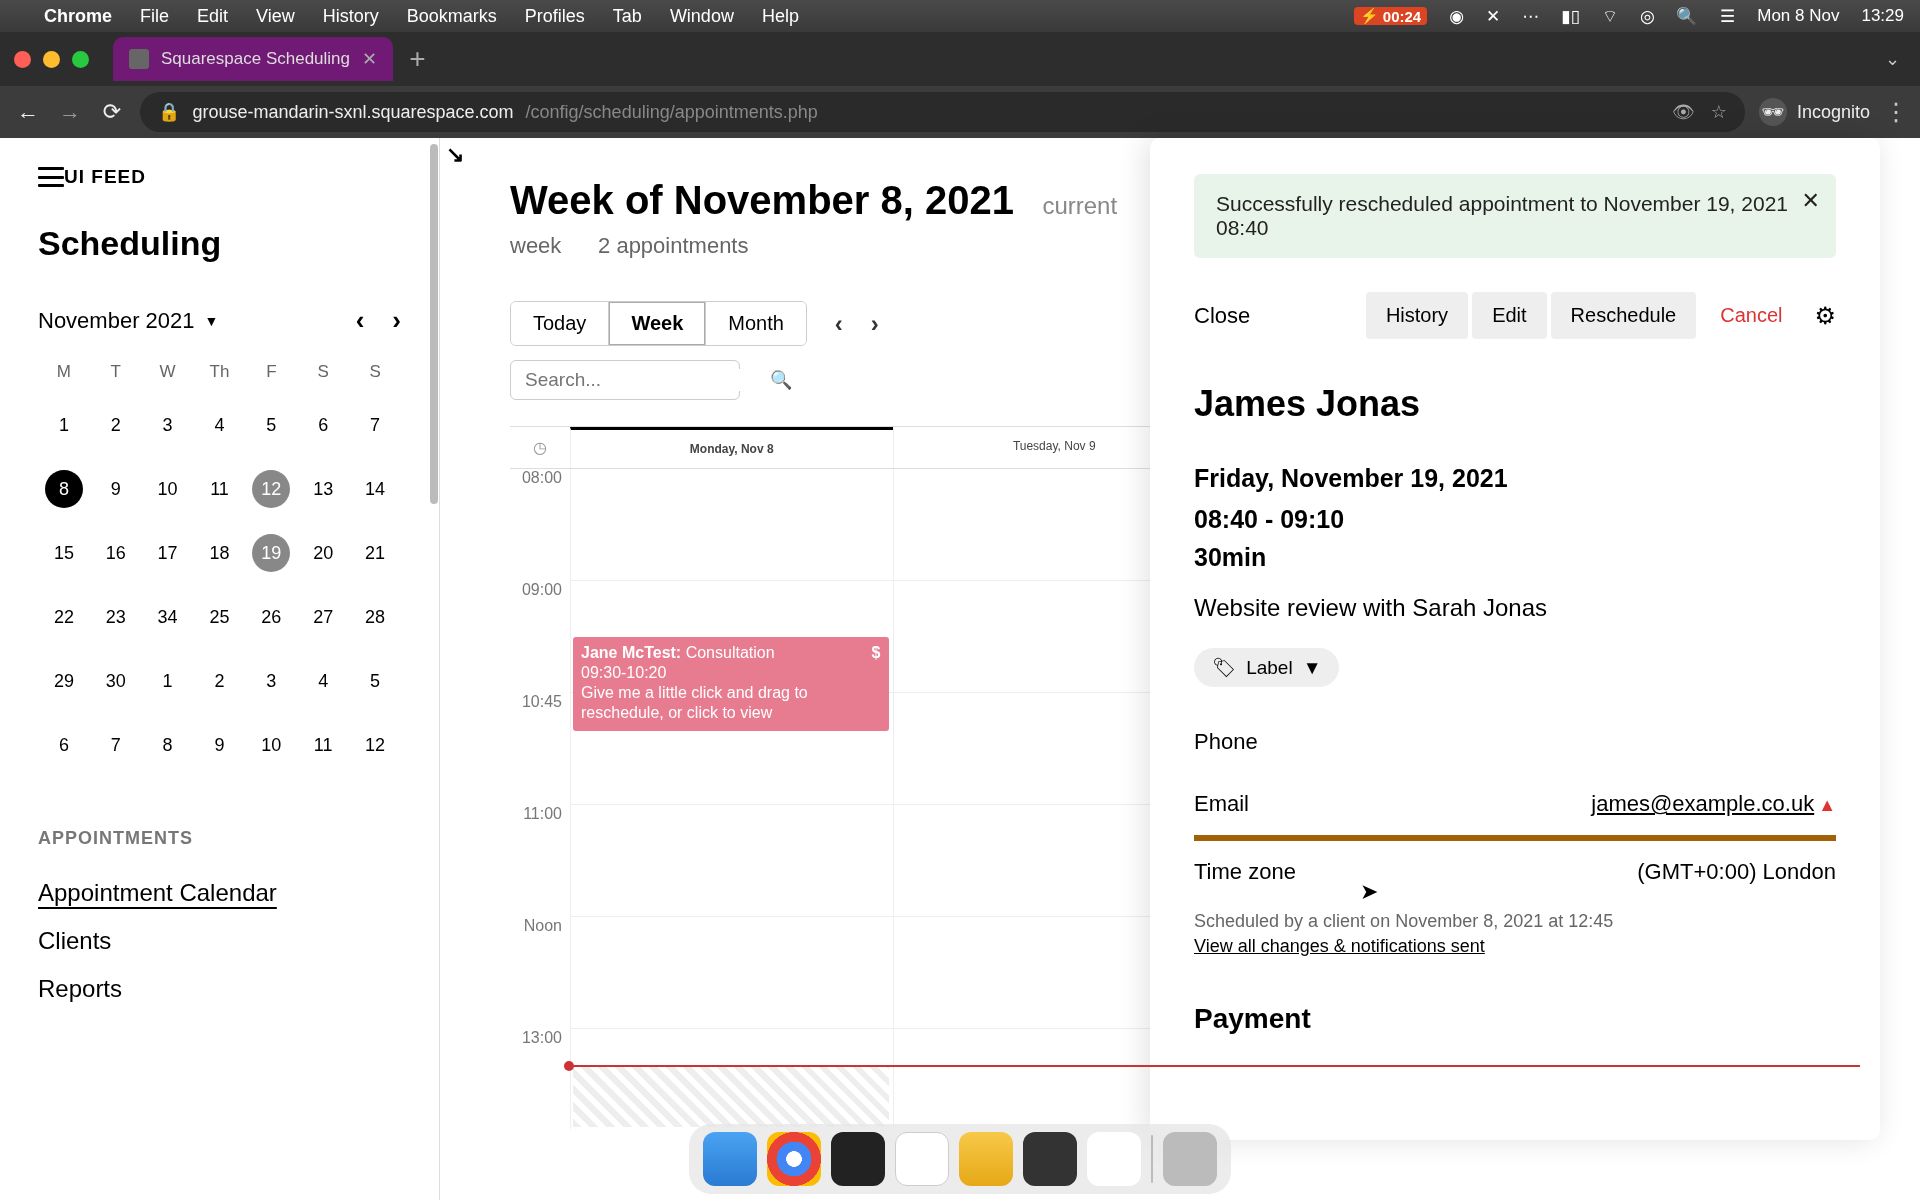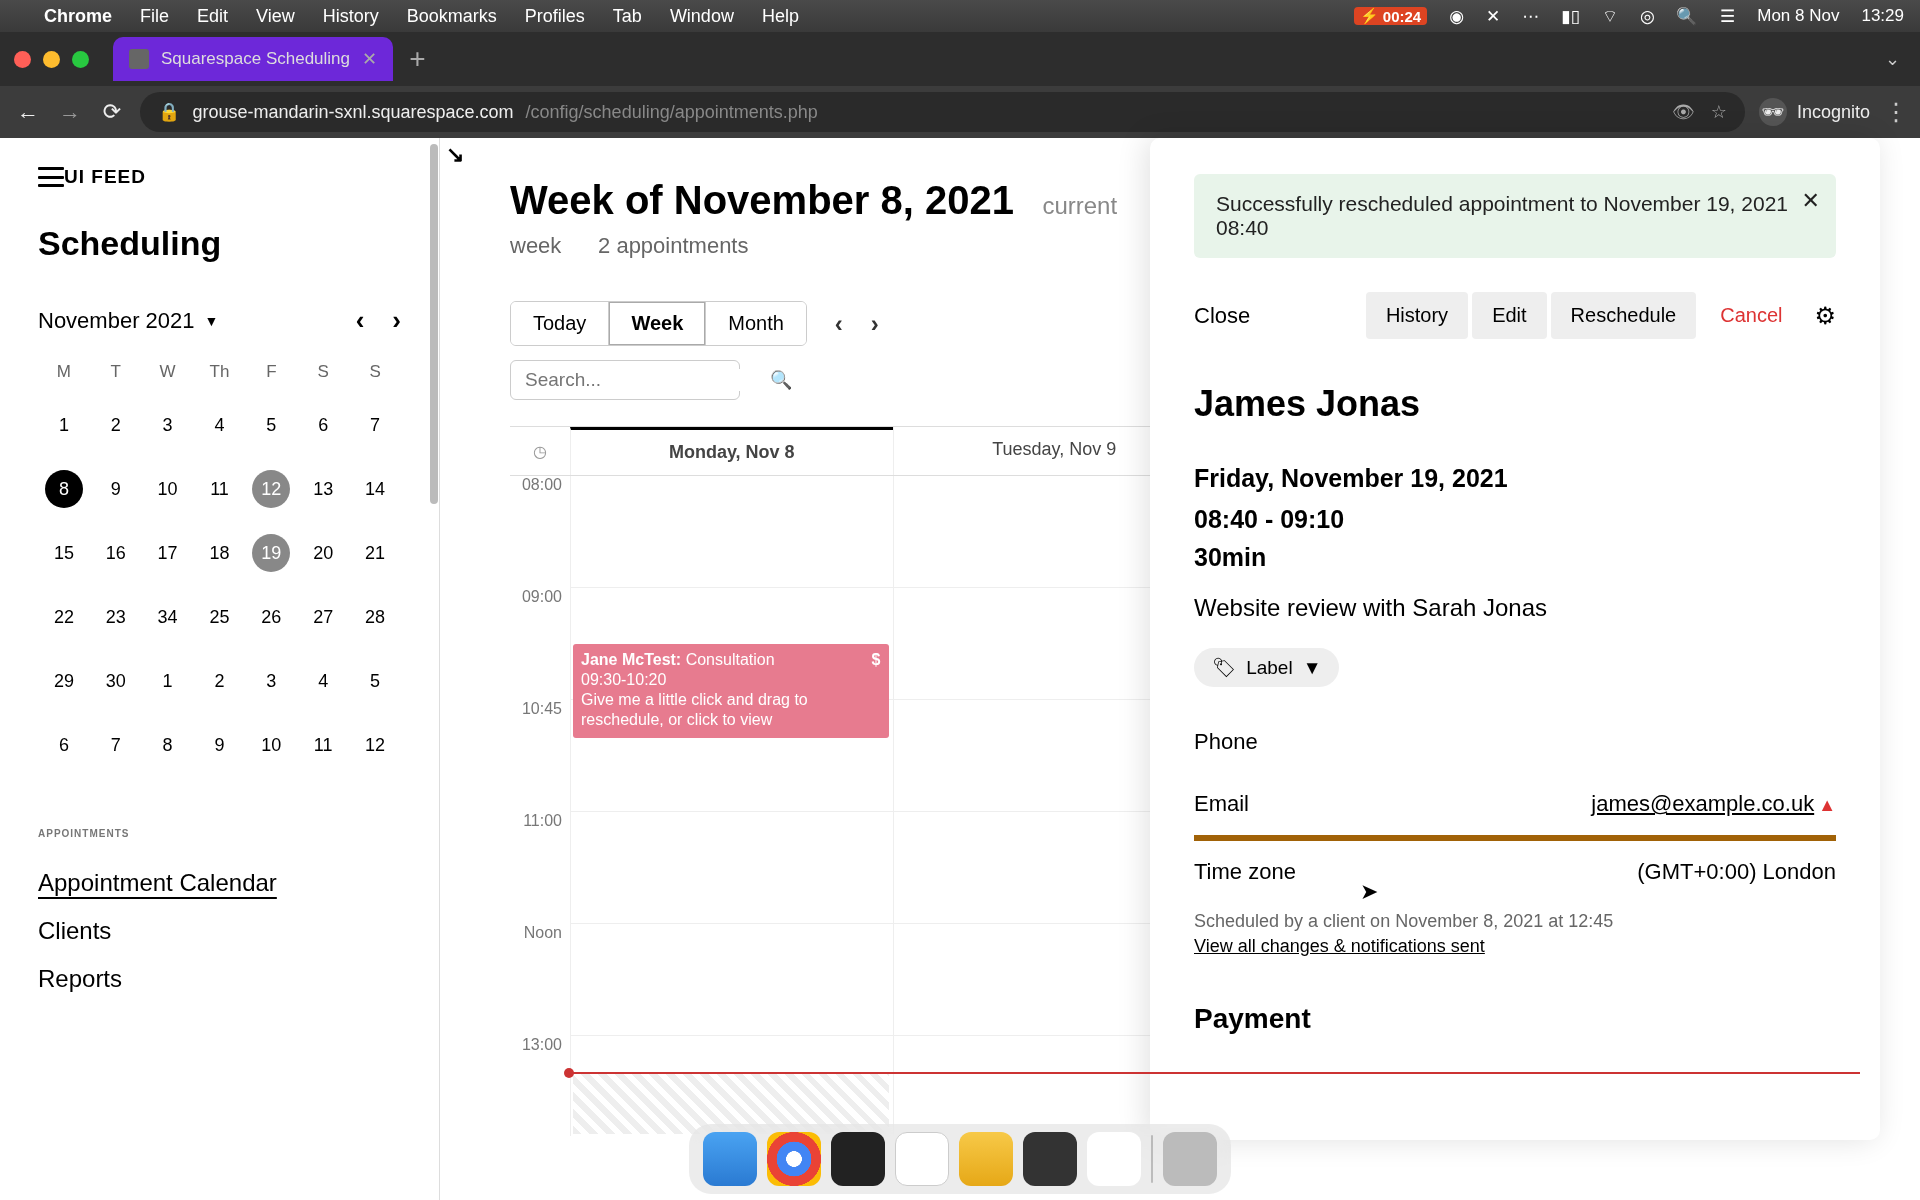--- a/index.html
+++ b/index.html
@@ -10,21 +10,21 @@
 .menubar .apple { font-size: 20px; }
 .menubar .right { margin-left: auto; display: flex; gap: 22px; align-items: center; }
 .battery-badge { background: #d42; color:#fff; border-radius:4px; padding:0 6px; font-size:15px; font-weight:600; display:flex; align-items:center; gap:4px;}
 .menu-right-item { font-size:17px; }
 
 
 .tabbar { height: 54px; background: #2d2d2d; display:flex; align-items:center; padding-left:14px; }
 .traffic { display:flex; gap:12px; margin-right:24px; }
 .tl { width:17px; height:17px; border-radius:50%; }
 .tl.r{background:#ff5f57}.tl.y{background:#febc2e}.tl.g{background:#28c840}
-.tab { background:#6d28d9; height:44px; border-radius:10px 10px 0 0; display:flex; align-items:center; padding:0 16px; gap:12px; color:#ddd; font-size:17px; min-width:280px;}
+.tab { background:#701a75; height:44px; border-radius:10px 10px 0 0; display:flex; align-items:center; padding:0 16px; gap:12px; color:#ddd; font-size:17px; min-width:280px;}
 .tab .favicon { width:20px; height:20px; background:#666; border-radius:3px; }
 .tab .close { margin-left:auto; color:#aaa; font-size:18px;}
 .newtab { color:#aaa; font-size:28px; margin-left:16px; cursor:pointer;}
 .tabbar .chev { margin-left:auto; margin-right:20px; color:#ccc; font-size:18px;}
 
 
 .addrbar { height:52px; background:#3c3c3c; display:flex; align-items:center; padding:0 14px; gap:14px; color:#ccc;}
 .addrbar .nav-ico { font-size:22px; color:#999; width:28px; text-align:center;}
 .addrbar .nav-ico.active{color:#eee;}
 .addr { flex:1; background:#2a2a2a; border-radius:24px; height:40px; display:flex; align-items:center; padding:0 18px; gap:12px; font-size:18px;}
@@ -50,21 +50,21 @@
 .cal-month { font-size:22px; font-weight:500; display:flex; align-items:center; gap:10px;}
 .cal-month .dd{ font-size:14px;}
 .cal-nav { margin-left:auto; display:flex; gap:28px; font-size:26px; font-weight:600;}
 .cal-grid { display:grid; grid-template-columns:repeat(7,1fr); gap:6px 0; text-align:center;}
 .cal-dow { color:#666; font-size:17px; padding:8px 0;}
 .cal-day { font-size:18px; padding:10px 0; position:relative;}
 .cal-day .circ { display:inline-flex; width:38px;height:38px;border-radius:50%;align-items:center;justify-content:center;}
 .cal-day.selected .circ{ background:#000; color:#fff;}
 .cal-day.marked .circ{ background:#888; color:#fff;}
 .sb-section { margin-top:54px;}
-.sb-section-h { font-size:10px; letter-spacing:1px; color:#777; font-weight:600; margin-bottom:20px;}
+.sb-section-h { font-size:18px; letter-spacing:1px; color:#777; font-weight:600; margin-bottom:20px;}
 .sb-link { font-size:24px; padding:10px 0; cursor:pointer;}
 .sb-link.active { text-decoration:underline; text-underline-offset:6px; font-weight:500;}
 .sidebar-scroll { position:absolute; right:0; top:0; width:10px; height:100%; }
 .sidebar-scroll .thumb{ position:absolute; top:6px; width:8px; height:360px; background:#bbb; border-radius:4px; right:1px;}
 
 
 .main { flex:1; padding:0; position:relative; overflow:hidden;}
 .corner-arrow { position:absolute; top:4px; left:6px; font-size:22px; font-weight:700;}
 .main-inner { padding:40px 60px 0 70px; position:relative;}
 .week-title { font-size:40px; font-weight:600; display:inline-block;}
@@ -77,21 +77,21 @@
 .seg button + button{ border-left:1px solid #ccc;}
 .wk-nav { display:flex; gap:28px; margin-left:28px; font-size:24px; font-weight:600; color:#333;}
 .search-row { margin-top:14px;}
 .search { border:1px solid #ccc; border-radius:6px; padding:8px 14px; display:flex; align-items:center; width:230px; color:#888;}
 .search input{ border:none; outline:none; font-size:19px; flex:1; color:#333;}
 .search .mag{ font-size:18px; color:#888;}
 
 .grid { margin-top:26px; border-top:1px solid #ddd; position:relative;}
 .grid-head { display:flex; border-bottom:1px solid #ddd;}
 .time-col-h { width:60px; display:flex; align-items:center; justify-content:center; color:#999;}
-.day-col-h { flex:1; min-width:180px; text-align:center; padding:12px 6px; font-size:18px; color:#444; border-left:1px solid #eee;}
+.day-col-h { flex:1; min-width:180px; text-align:center; padding:12px 6px; font-size:12px; color:#444; border-left:1px solid #eee;}
 .day-col-h.today{ border-top:3px solid #000; font-weight:600;}
 .grid-body { display:flex; position:relative; height:660px; overflow:hidden;}
 .time-col { width:60px;}
 .time-label { height:112px; text-align:right; padding-right:8px; font-size:16px; color:#777; border-bottom:1px dashed transparent;}
 .day-col { flex:1; min-width:180px; border-left:1px solid #eee; position:relative;}
 .hour-line { height:112px; border-bottom:1px solid #eee;}
 .event { position:absolute; left:2px; right:4px; background:#e77b8f; color:#fff; border-radius:3px; padding:6px 8px; font-size:16px; line-height:1.25; overflow:hidden;}
 .event .et1{font-weight:600;}
 .event .money{ float:right; font-weight:700;}
 .nowline { position:absolute; left:60px; right:0; height:2px; background:#c33; top:596px; z-index:5;}

